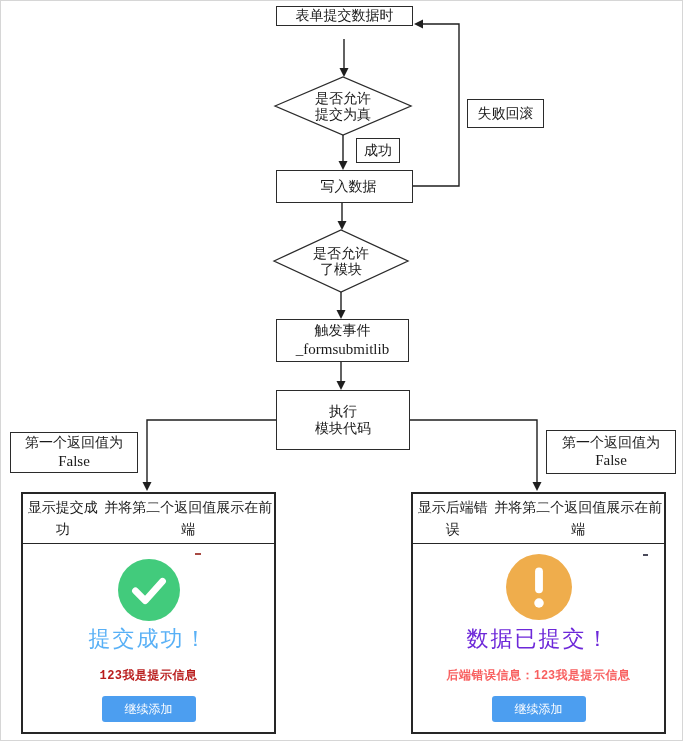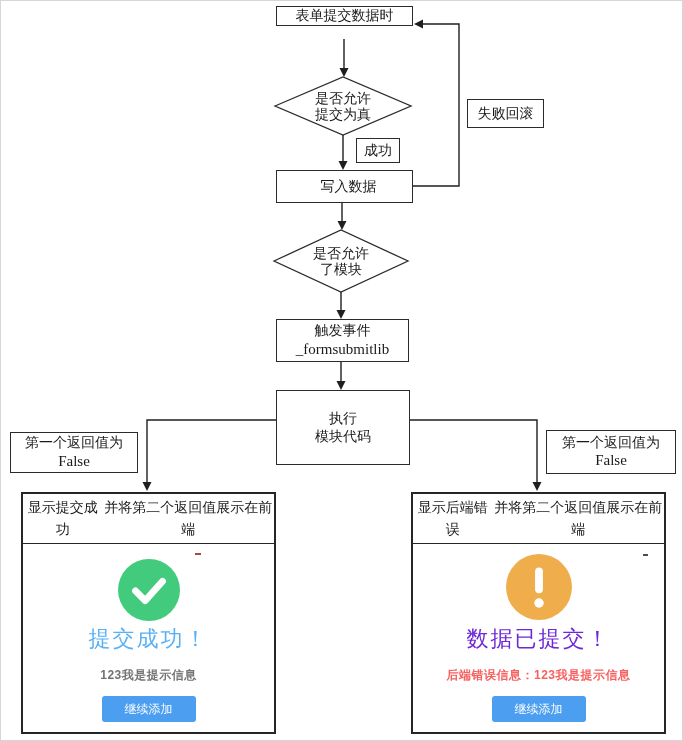--- a/index.html
+++ b/index.html
@@ -24,21 +24,21 @@
   .status-icon{position:absolute;left:50%;transform:translateX(-50%);}
   .panel-title{position:absolute;top:80px;width:100%;text-align:center;font-size:22px;letter-spacing:2px;}
   .panel-msg{position:absolute;top:123px;width:100%;text-align:center;font-size:12px;font-weight:bold;letter-spacing:.5px;}
   .panel-btn{position:absolute;top:152px;left:50%;transform:translateX(-50%);
         width:94px;height:26px;border:none;border-radius:3px;background:#4c9ef0;color:#fff;
         font-size:12px;display:flex;align-items:center;justify-content:center;cursor:pointer;
         font-family:"Liberation Sans","DejaVu Sans",sans-serif;}
   .dash{position:absolute;height:2px;}
   .t-blue{color:#58b0f6;}
   .t-orange{color:#6d28d9;}
-  .m-dark{color:#737373;}
+  .m-dark{color:#b91c1c;font-family:Liberation Mono, monospace;}
   .m-red{color:#f85f5f;}
 </style>
 </head>
 <body>
 
 <div class="canvas">
 
   <svg class="connectors" width="683" height="741" viewBox="0 0 683 741">
 
     <line x1="343" y1="38" x2="343" y2="68"></line>
@@ -93,21 +93,21 @@
   <div class="diamond-text" style="left:280px;top:244px;width:120px;">
     <div>是否允许</div>
     <div>了模块</div>
   </div>
 
   <div class="node" style="left:275px;top:318px;width:133px;height:43px;">
     <div>触发事件</div>
     <div class="serif">_formsubmitlib</div>
   </div>
 
-  <div class="node" style="left:275px;top:389px;width:134px;height:75px;">
+  <div class="node" style="left:275px;top:389px;width:134px;height:60px;">
     <div>执行</div>
     <div>模块代码</div>
   </div>
 
   <div class="node" style="left:9px;top:431px;width:128px;height:41px;">
     <div>第一个返回值为</div>
     <div class="serif">False</div>
   </div>
 
   <div class="node" style="left:545px;top:429px;width:130px;height:44px;">

